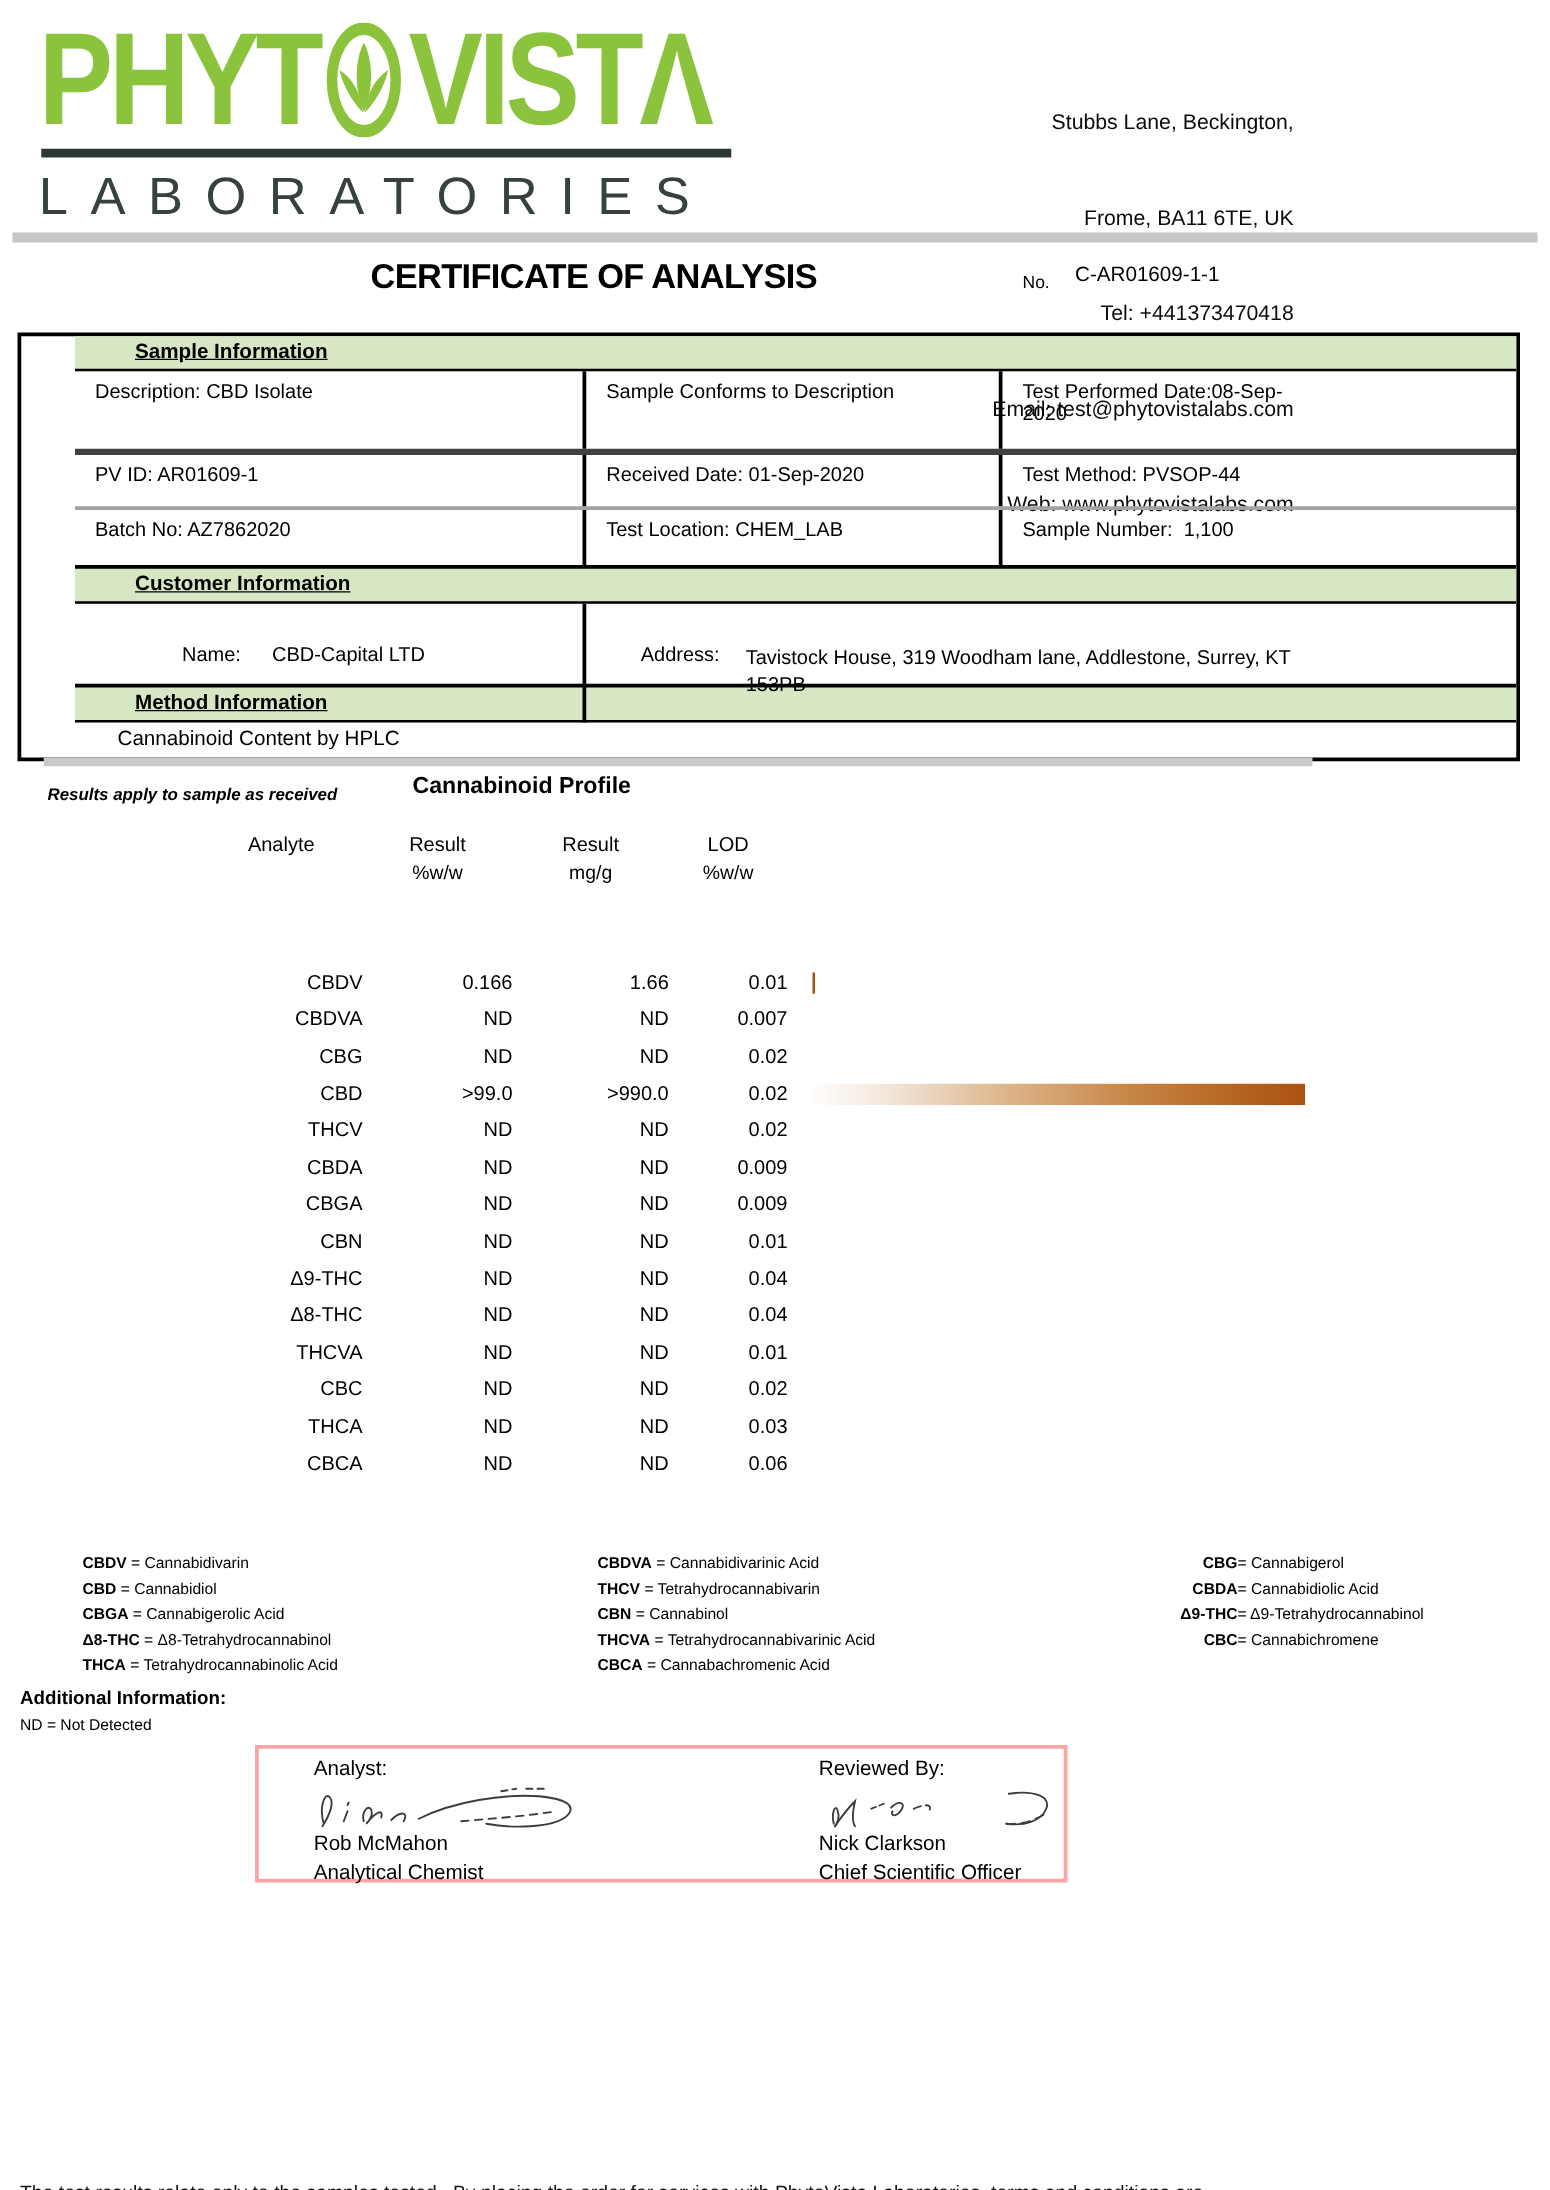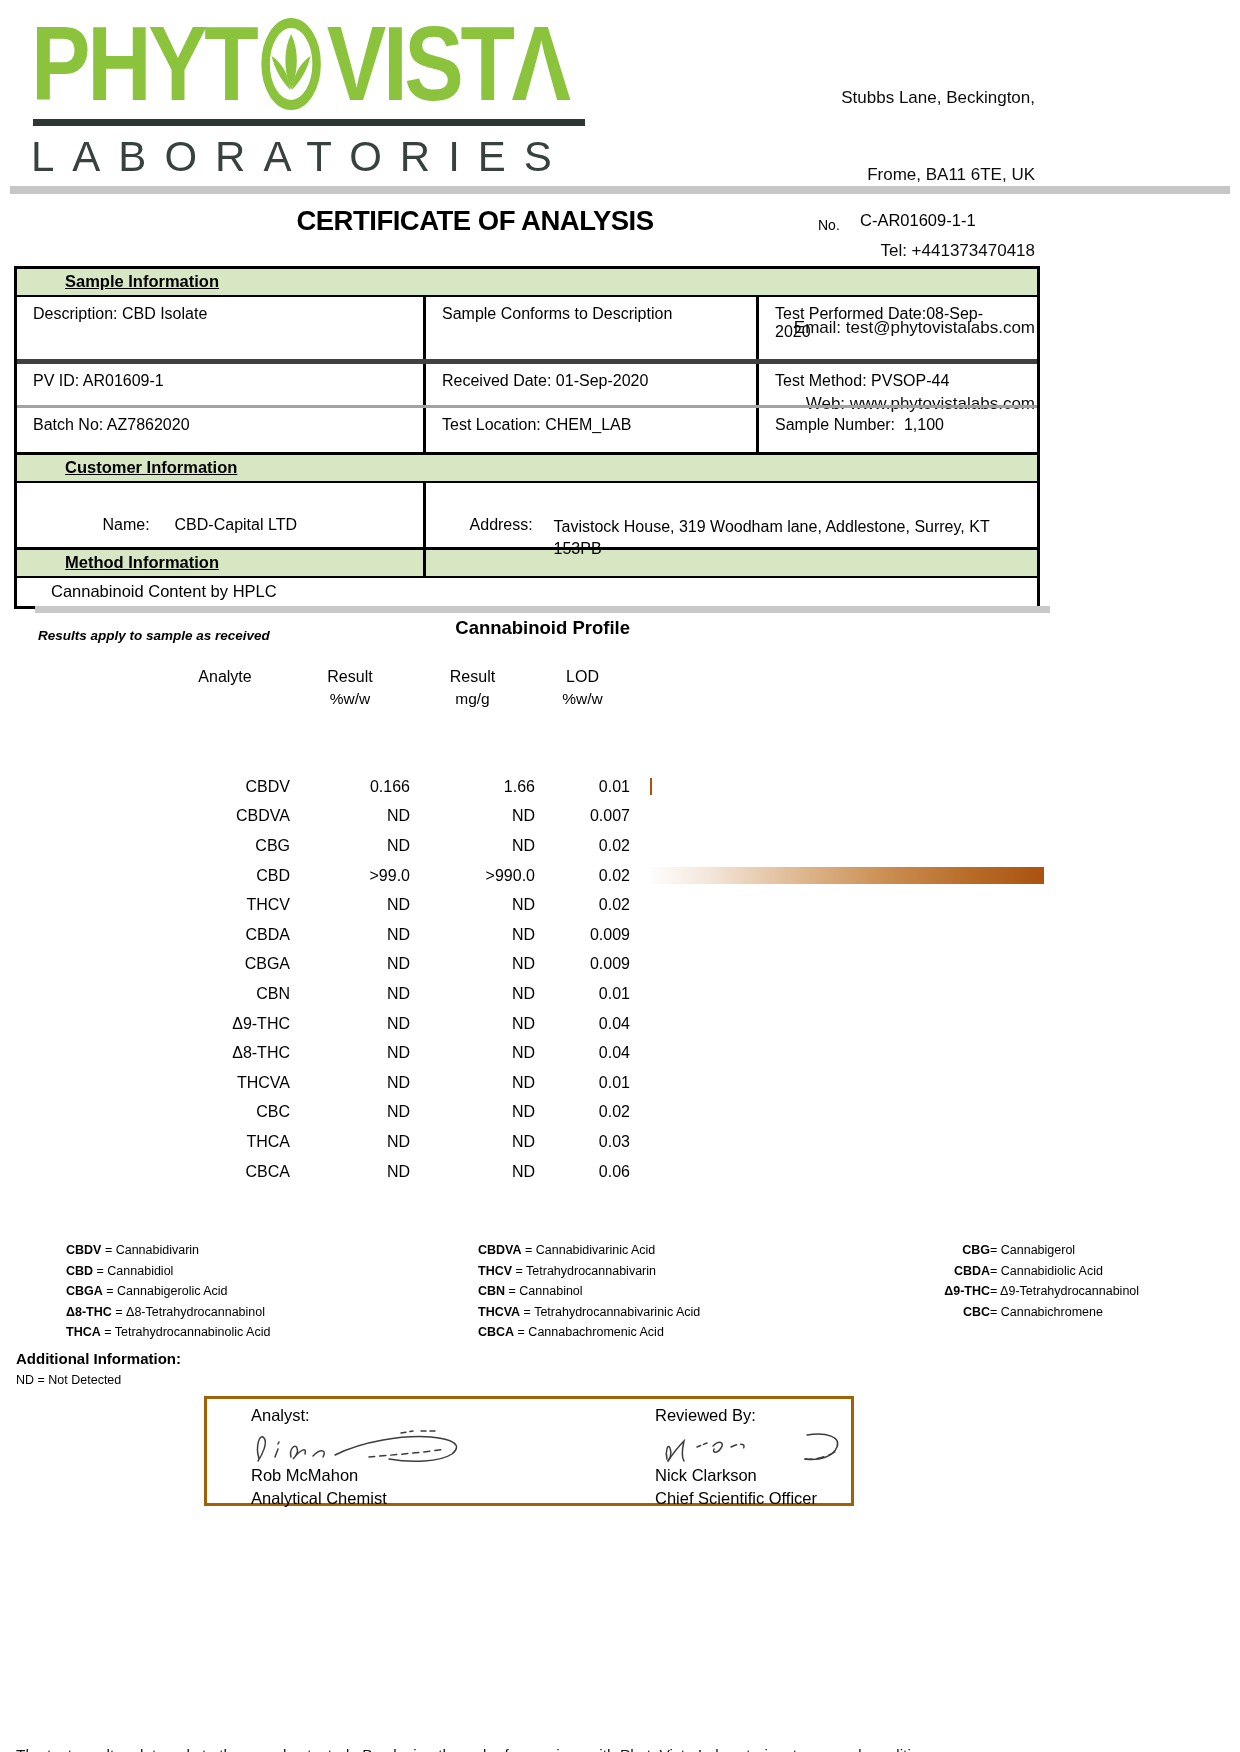--- a/index.html
+++ b/index.html
@@ -17,22 +17,22 @@
            font-size:17px;line-height:25.5px;color:#0c0c0c;white-space:pre;}
 
   
   .bar1{position:absolute;left:10px;top:186px;width:1220px;height:8px;background:#c6c6c6;}
   .coa-title{position:absolute;left:0;top:205px;width:950px;text-align:center;
              font-size:27.5px;font-weight:bold;letter-spacing:-0.5px;margin:0;}
   .no-label{position:absolute;left:818px;top:217px;font-size:14px;}
   .cert-no{position:absolute;left:860px;top:211px;font-size:16.5px;}
 
   
-  .info-table{position:absolute;left:14px;top:266px;width:1026px;border:3px solid #000;
-              font-size:16px;box-sizing:border-box;}
+  .info-table{position:absolute;left:14px;top:266px;width:1202px;border:3px solid #000;
+              font-size:16px;box-sizing:border-box;padding-left:43px;}
   .sec-head{background:#d7e6c3;font-weight:bold;text-decoration:underline;font-size:16.5px;
             padding:3px 0 4px 48px;border-top:3px solid #000;border-bottom:2px solid #000;}
   .sec-head.first{border-top:none;}
   .grid3{display:grid;grid-template-columns:406px 333px 1fr;}
   .grid3 .cell{padding:8px 8px 0 16px;white-space:pre-wrap;box-sizing:border-box;}
   .grid3 .cell + .cell{border-left:3px solid #000;}
   .row1{height:62px;border-bottom:5px solid #404040;}
   .row2{height:41px;border-bottom:3px solid #a3a3a3;}
   .row3{height:44px;}
   .wrap220{display:inline-block;width:218px;vertical-align:top;}
@@ -41,21 +41,21 @@
   .name-cell{padding-left:50px;}
   .addr-cell{border-left:3px solid #000;padding-left:8px;}
   .lbl{display:inline-block;width:72px;vertical-align:top;}
   .addr-lbl{width:84px;}
   .addr-val{display:inline-block;width:452px;vertical-align:top;line-height:22px;}
   .method-row{height:28px;padding:4px 0 0 34px;font-size:16.5px;box-sizing:border-box;}
 
   
   .bar2{position:absolute;left:35px;top:606px;width:1015px;height:7px;background:#c9c9c9;}
   .profile-note{position:absolute;left:38px;top:628px;font-size:13.5px;font-weight:bold;font-style:italic;}
-  .profile-title{position:absolute;left:330px;top:617px;width:300px;text-align:right;
+  .profile-title{position:absolute;left:330px;top:617px;width:300px;text-align:left;
                  font-size:18.5px;font-weight:bold;margin:0;}
   .results{position:absolute;left:160px;top:666px;width:1060px;}
   .r-head,.r-units{display:grid;grid-template-columns:130px 120px 125px 95px;text-align:center;}
   .r-head{font-size:16px;line-height:22px;}
   .r-units{font-size:15.5px;line-height:22px;}
   .r-body{margin-top:62px;}
   .r-row{display:grid;grid-template-columns:130px 120px 125px 95px 430px;height:29.6px;
          align-items:center;font-size:16px;}
   .r-row .num,.r-row .an{text-align:right;}
   .bar{height:17px;margin-left:20px;width:0;
@@ -67,21 +67,21 @@
           grid-template-columns:412px 448px 1fr;font-size:12.5px;line-height:20.5px;}
   .legend-entry{white-space:nowrap;margin-left:48px;}
   .legend-col-3 .legend-entry{display:grid;grid-template-columns:64px auto;}
   .legend-col-3 b{text-align:right;}
 
   
   .additional{position:absolute;left:16px;top:1350px;}
   .add-head{font-size:15px;font-weight:bold;margin:0 0 6px 0;}
   .nd-note{font-size:12.5px;}
   .sig-box{position:absolute;left:204px;top:1396px;width:650px;height:110px;
-           border:3px solid #a16207;box-sizing:border-box;}
+           border:3px solid #fca5a5;box-sizing:border-box;}
   .sig-col{position:absolute;top:7px;width:380px;}
   .sig-col.c1{left:44px;}
   .sig-col.c2{left:448px;}
   .sig-label{font-size:16.5px;}
   .sig-img{display:block;margin:2px 0 0 0;}
   .sig-name{font-size:16.5px;margin-top:1px;}
   .sig-title{font-size:16.5px;margin-top:4px;}
 
   
   .footer{position:absolute;left:16px;top:1686px;width:1205px;font-size:15.5px;

